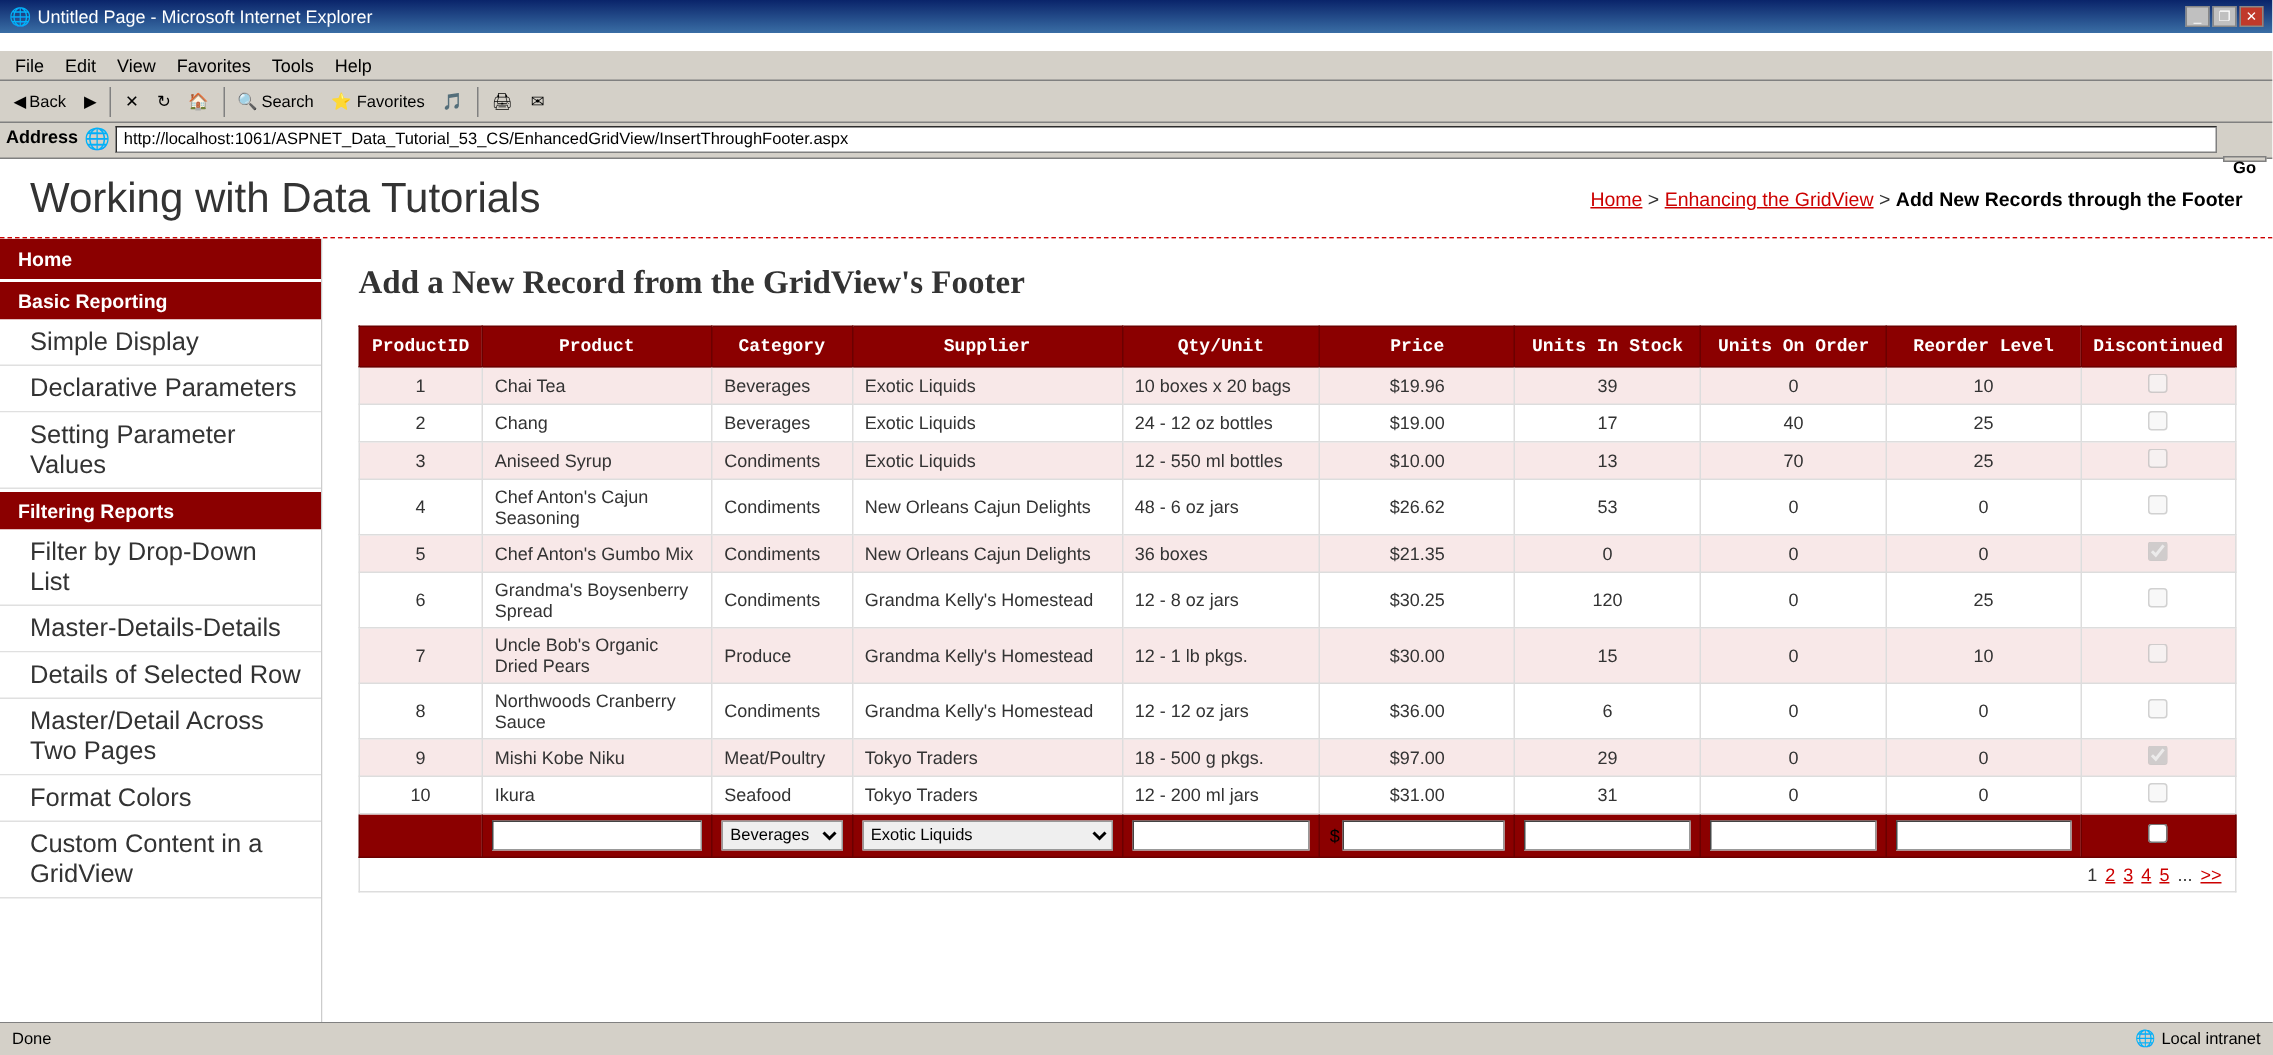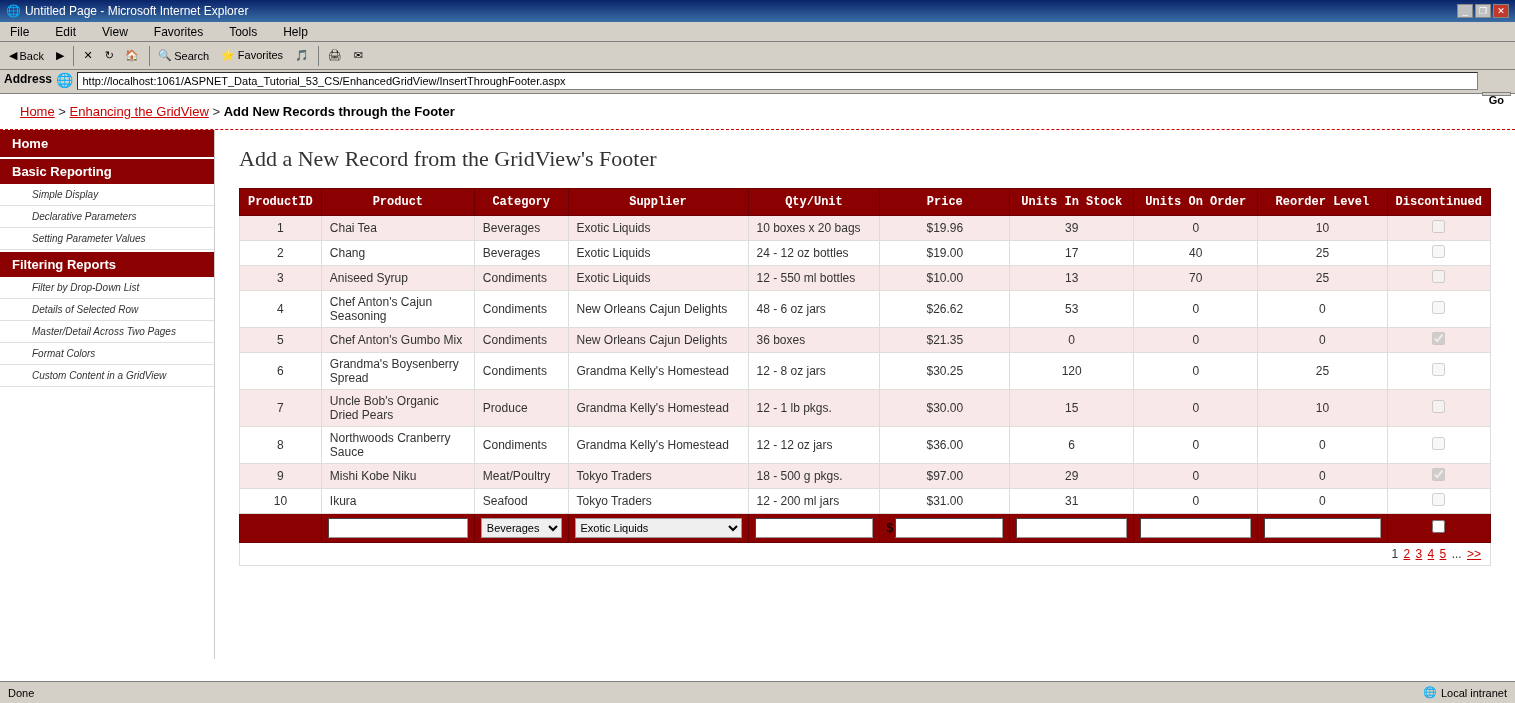--- a/index.html
+++ b/index.html
@@ -27,23 +27,24 @@
       cursor: pointer;
     }
     .title-btn.close { background: #c0392b; color: white; }
 
     
     .menu-bar {
       background: #d4d0c8;
       border-bottom: 1px solid #808080;
       padding: 2px 4px;
       display: flex;
-      gap: 14px;
+      gap: 2px;
       height: 20px;
       align-items: center;
+      margin-top: 12px;
     }
     .menu-item {
       font-size: 12px;
       padding: 1px 6px;
       cursor: pointer;
       color: #000;
     }
 
     
     .toolbar {
@@ -138,40 +139,39 @@
     .sidebar-section {
       background: #8b0000;
       color: white;
       padding: 5px 12px;
       font-size: 13px;
       font-weight: bold;
       cursor: pointer;
       margin-top: 2px;
     }
     .sidebar-item {
-      padding: 5px 12px 5px 32px;
-      font-size: 10px;
+      padding: 5px 12px 5px 20px;
+      font-size: 17px;
       color: #333;
       cursor: pointer;
       border-bottom: 1px solid #e0e0e0;
       background: white;
-      font-style: italic;
     }
 
     
     .main-content {
       flex: 1;
       padding: 16px 24px;
       overflow-y: auto;
       background: white;
     }
 
     .content-title {
       font-size: 22px;
-      font-weight: normal;
+      font-weight: bold;
       color: #333;
       margin-bottom: 16px;
       font-family: Georgia, serif;
     }
 
     
     .grid-table {
       border-collapse: collapse;
       width: 100%;
       font-size: 12px;
@@ -309,39 +309,41 @@
 </div>
 
 <div class="address-bar">
   <span class="address-label">Address</span>
   <span style="font-size:14px;">🌐</span>
   <input class="address-input" type="text" value="http://localhost:1061/ASPNET_Data_Tutorial_53_CS/EnhancedGridView/InsertThroughFooter.aspx" style="">
   <button class="go-btn">Go</button>
 </div>
 
 <div class="page-header">
+  <h1 class="page-title">Working with Data Tutorials</h1>
   <div class="breadcrumb">
     <a>Home</a>
     <span> &gt; </span>
     <a>Enhancing the GridView</a>
     <span> &gt; </span>
     <strong>Add New Records through the Footer</strong>
   </div>
 </div>
 
 <div class="layout">
 
   <div class="sidebar">
     <div class="sidebar-home">Home</div>
     <div class="sidebar-section">Basic Reporting</div>
     <div class="sidebar-item">Simple Display</div>
     <div class="sidebar-item">Declarative Parameters</div>
     <div class="sidebar-item">Setting Parameter Values</div>
     <div class="sidebar-section">Filtering Reports</div>
     <div class="sidebar-item">Filter by Drop-Down List</div>
+    <div class="sidebar-item">Master-Details-Details</div>
     <div class="sidebar-item">Details of Selected Row</div>
     <div class="sidebar-item">Master/Detail Across Two Pages</div>
     <div class="sidebar-item">Format Colors</div>
     <div class="sidebar-item">Custom Content in a GridView</div>
   </div>
 
   <div class="main-content">
     <div class="content-title">Add a New Record from the GridView's Footer</div>
 
     <table class="grid-table">

